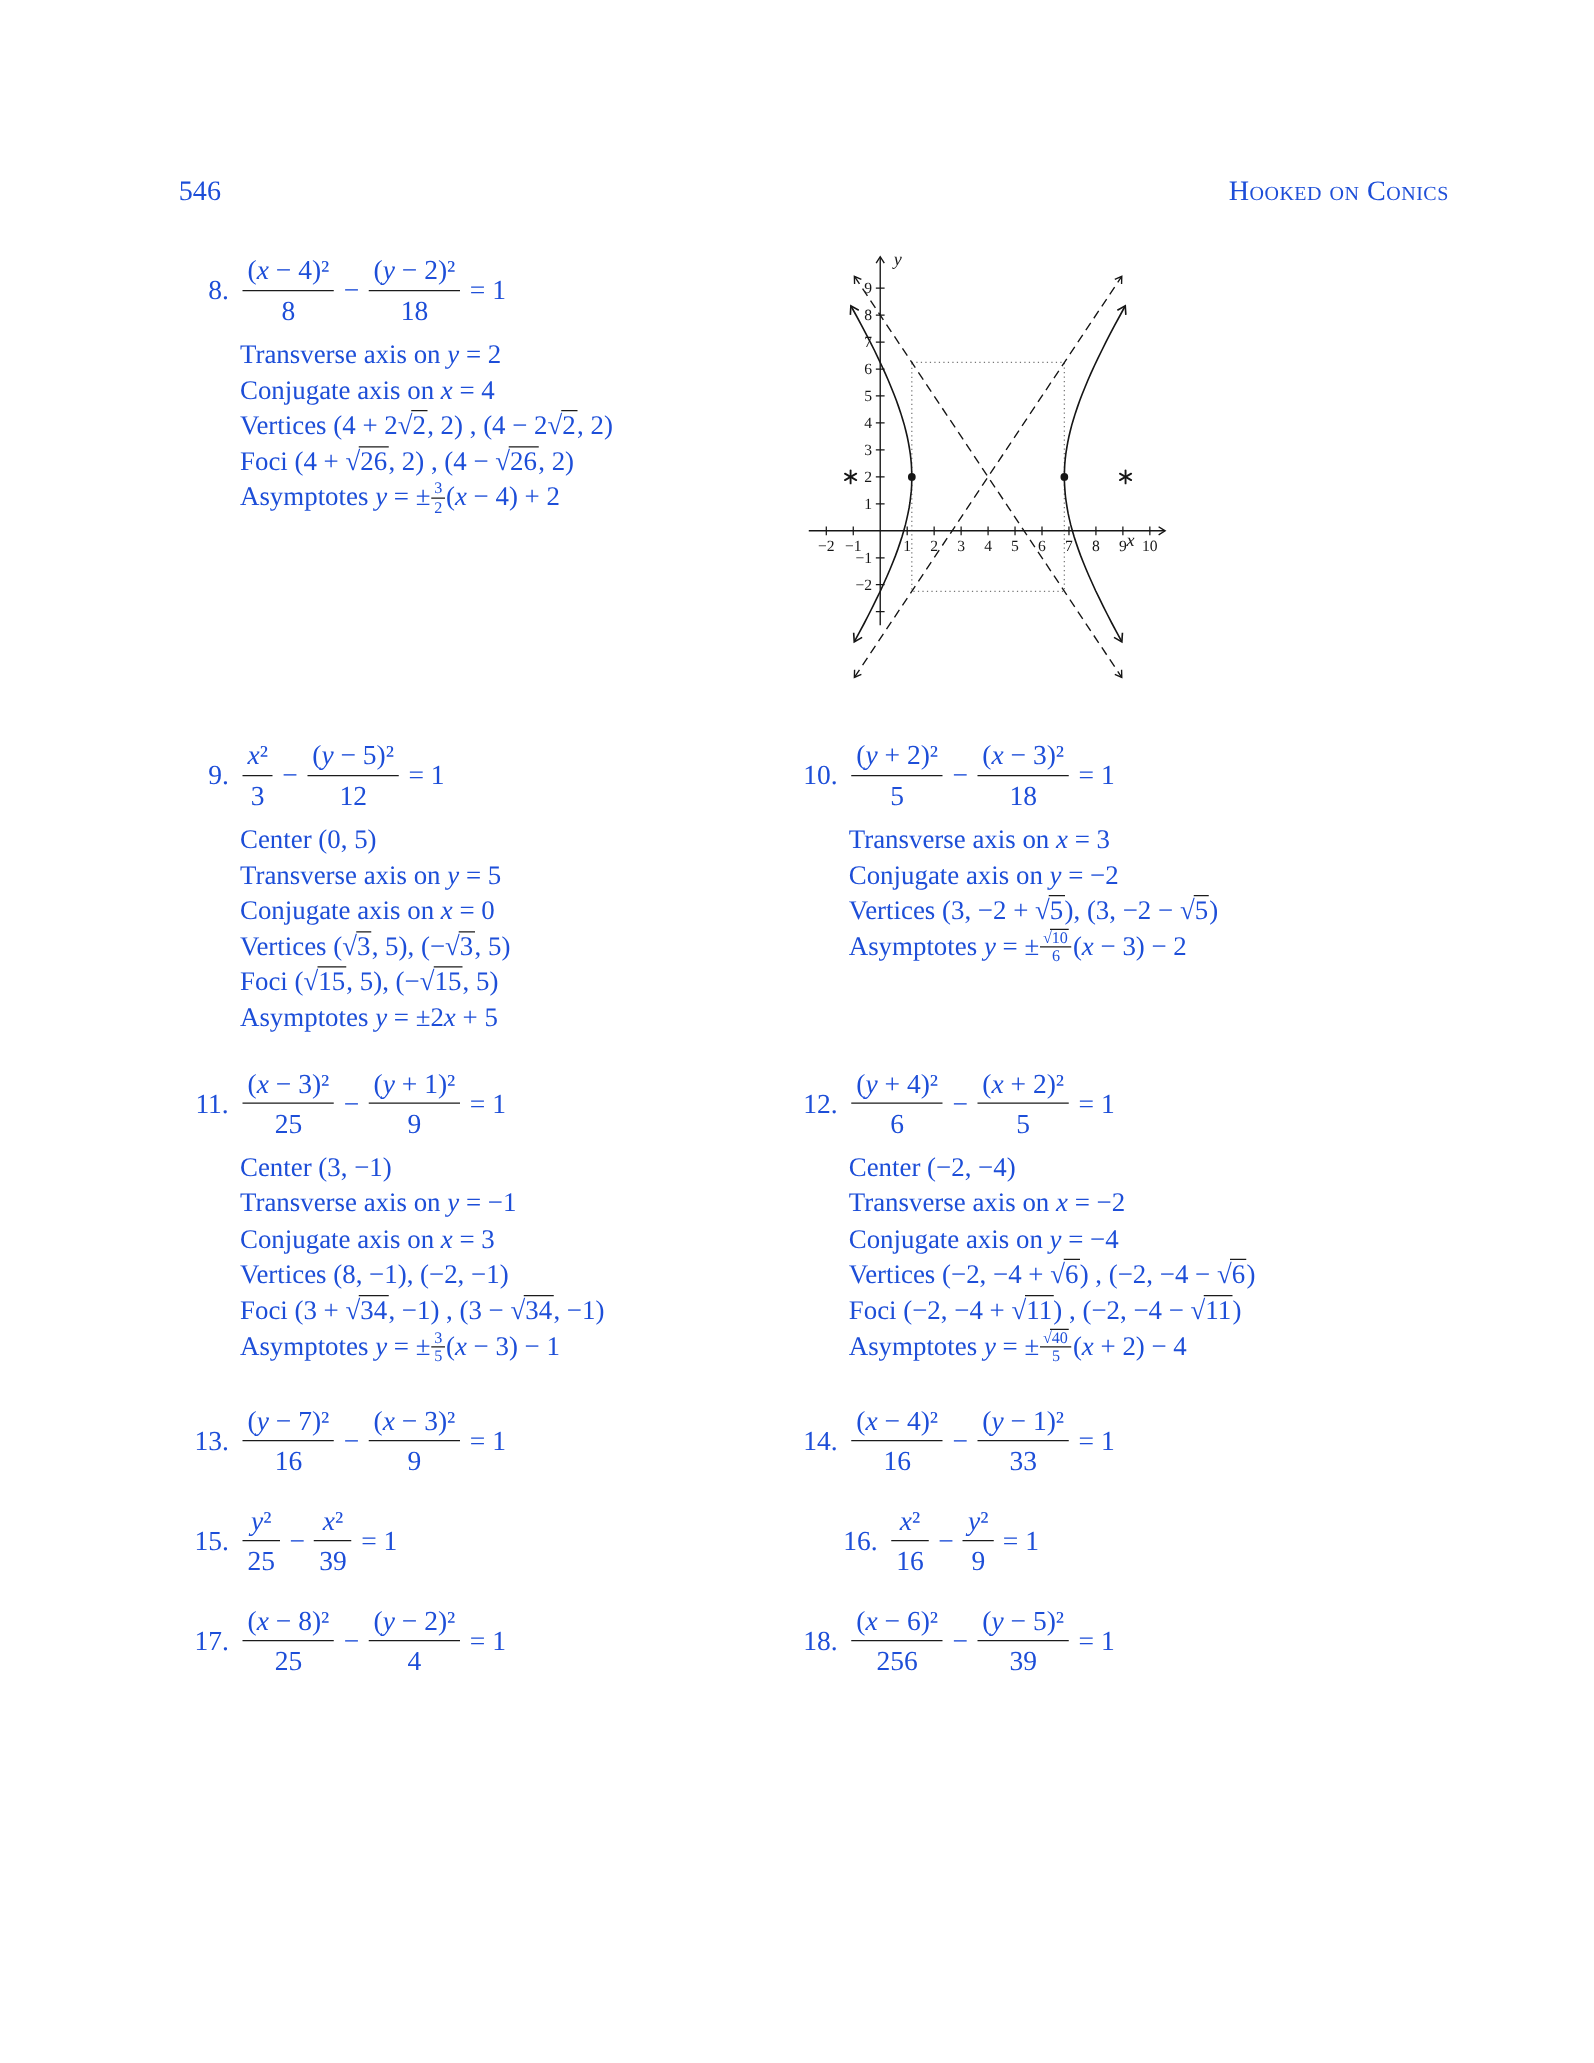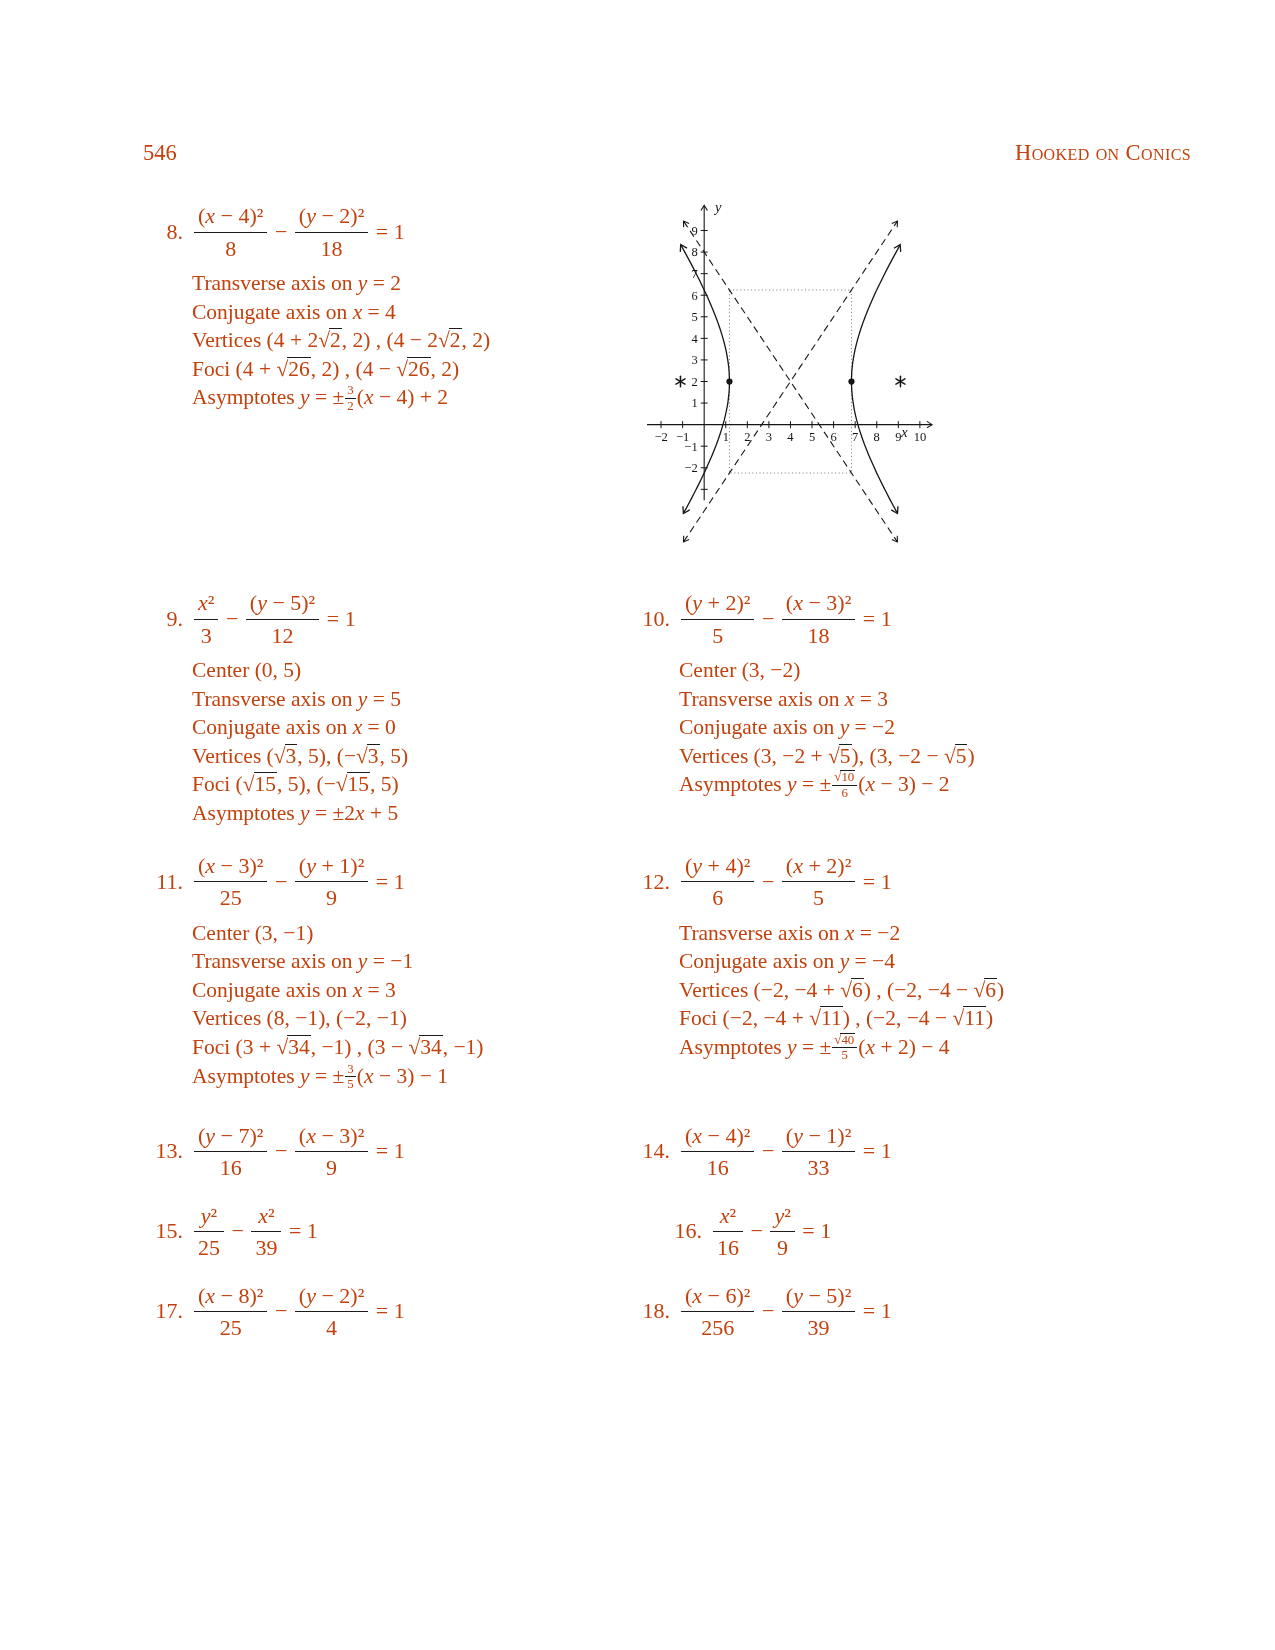--- a/index.html
+++ b/index.html
@@ -1,17 +1,17 @@
 <!DOCTYPE html>
 <html><head>
 <meta charset="utf-8">
 <style>
   html,body{margin:0;padding:0;background:#ffffff;}
   .page{position:relative;width:1275px;height:1650px;box-sizing:border-box;
-        padding:140px 84px 0 143px;background:#ffffff;color:#c2410c;
+        padding:140px 116px 0 143px;background:#ffffff;color:#1d4ed8;
         font-family:"Liberation Serif","DejaVu Serif",serif;overflow:hidden;}
   .header{display:flex;justify-content:space-between;align-items:baseline;font-size:22.5px;}
   .running-head{font-variant:small-caps;letter-spacing:.4px;}
   .row{display:flex;align-items:flex-start;}
   .r1{margin-top:34px;} .r2{margin-top:26px;} .r3{margin-top:22px;}
   .r4{margin-top:28px;} .r5{margin-top:16px;gap:32px;} .r6{margin-top:16px;}
   .col-l{flex:0 0 487px;max-width:487px;}
   .col-r{flex:1;min-width:0;}
   .problem{display:flex;align-items:flex-start;}
   .pnum{flex:0 0 40px;text-align:right;margin-right:9px;font-size:22px;height:64px;
@@ -184,21 +184,20 @@
                   <span class="num"><span class="rm">(</span><span class="it">y</span><span class="rm"> + 2)²</span></span>
                   <span class="den"><span class="rm">5</span></span>
                 </span>
                 <span class="rm"> − </span>
                 <span class="frac">
                   <span class="num"><span class="rm">(</span><span class="it">x</span><span class="rm"> − 3)²</span></span>
                   <span class="den"><span class="rm">18</span></span>
                 </span>
                 <span class="rm"> = 1</span>
               </div><div class="dlines">
-                <div class="dline"><span class="rm">Center (3, −2)</span></div>
                 <div class="dline"><span class="rm">Transverse axis on </span><span class="it">x</span><span class="rm"> = 3</span></div>
                 <div class="dline"><span class="rm">Conjugate axis on </span><span class="it">y</span><span class="rm"> = −2</span></div>
                 <div class="dline"><span class="rm">Vertices (3, −2 + </span><span class="sqrt"><span class="rad">√</span><span class="vinc">5</span></span><span class="rm">), (3, −2 − </span><span class="sqrt"><span class="rad">√</span><span class="vinc">5</span></span><span class="rm">)</span></div>
                 <div class="dline"><span class="rm">Asymptotes </span><span class="it">y</span><span class="rm"> = ±</span><span class="frac"><span class="num"><span class="sqrt"><span class="rad">√</span><span class="vinc">10</span></span></span><span class="den"><span class="rm">6</span></span></span><span class="rm">(</span><span class="it">x</span><span class="rm"> − 3) − 2</span></div>
               </div></div>
           </div>
         </div>
       </div>
   </div>
   <div class="row r3">
@@ -237,20 +236,21 @@
                   <span class="num"><span class="rm">(</span><span class="it">y</span><span class="rm"> + 4)²</span></span>
                   <span class="den"><span class="rm">6</span></span>
                 </span>
                 <span class="rm"> − </span>
                 <span class="frac">
                   <span class="num"><span class="rm">(</span><span class="it">x</span><span class="rm"> + 2)²</span></span>
                   <span class="den"><span class="rm">5</span></span>
                 </span>
                 <span class="rm"> = 1</span>
               </div><div class="dlines">
+                <div class="dline"><span class="rm">Center (−2, −4)</span></div>
                 <div class="dline"><span class="rm">Transverse axis on </span><span class="it">x</span><span class="rm"> = −2</span></div>
                 <div class="dline"><span class="rm">Conjugate axis on </span><span class="it">y</span><span class="rm"> = −4</span></div>
                 <div class="dline"><span class="rm">Vertices (−2, −4 + </span><span class="sqrt"><span class="rad">√</span><span class="vinc">6</span></span><span class="rm">) , (−2, −4 − </span><span class="sqrt"><span class="rad">√</span><span class="vinc">6</span></span><span class="rm">)</span></div>
                 <div class="dline"><span class="rm">Foci (−2, −4 + </span><span class="sqrt"><span class="rad">√</span><span class="vinc">11</span></span><span class="rm">) , (−2, −4 − </span><span class="sqrt"><span class="rad">√</span><span class="vinc">11</span></span><span class="rm">)</span></div>
                 <div class="dline"><span class="rm">Asymptotes </span><span class="it">y</span><span class="rm"> = ±</span><span class="frac"><span class="num"><span class="sqrt"><span class="rad">√</span><span class="vinc">40</span></span></span><span class="den"><span class="rm">5</span></span></span><span class="rm">(</span><span class="it">x</span><span class="rm"> + 2) − 4</span></div>
               </div></div>
           </div>
         </div>
       </div>
   </div>

